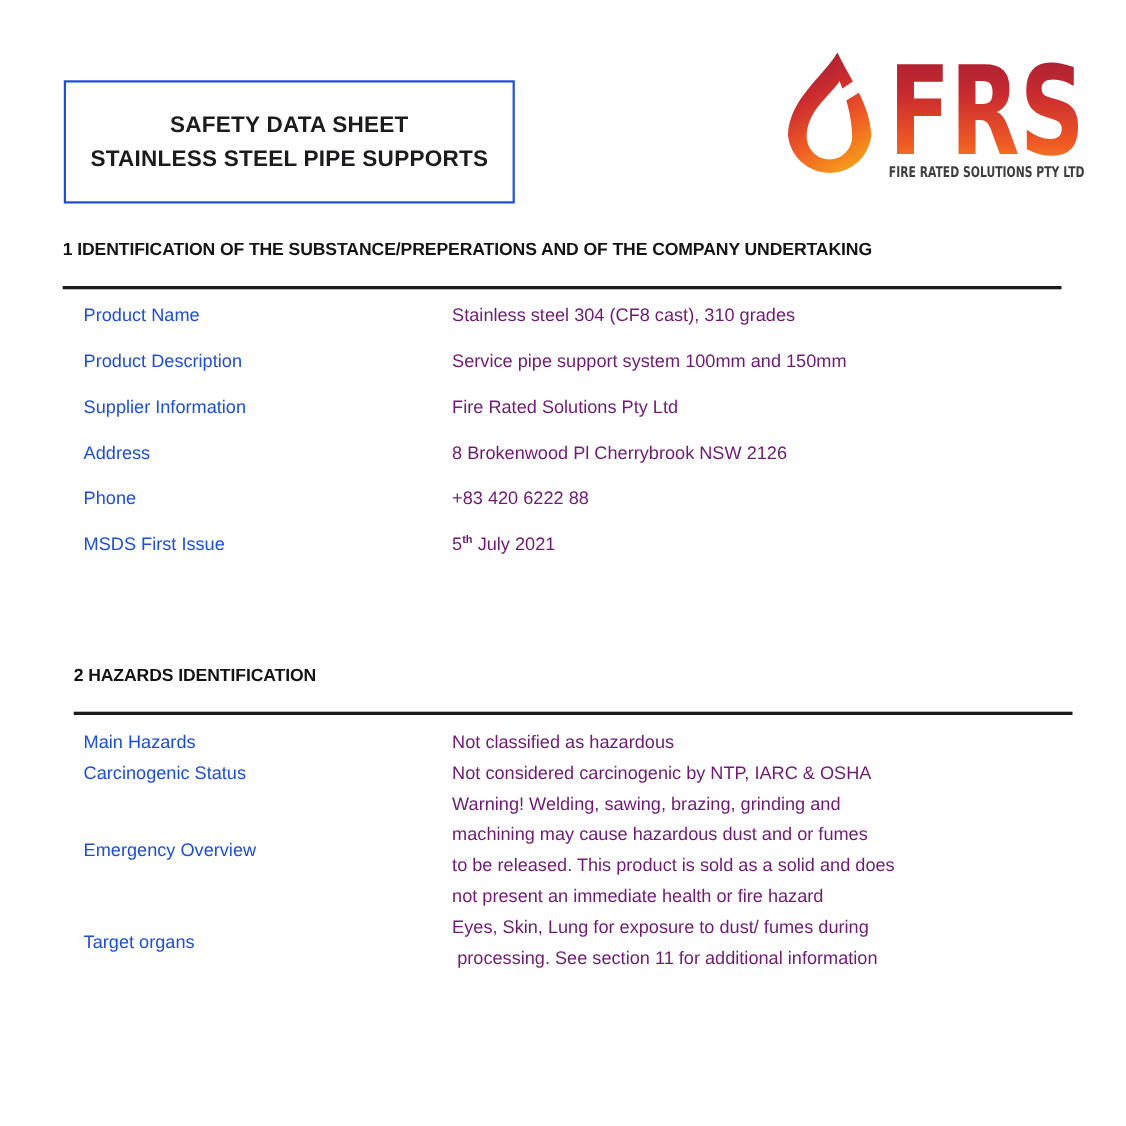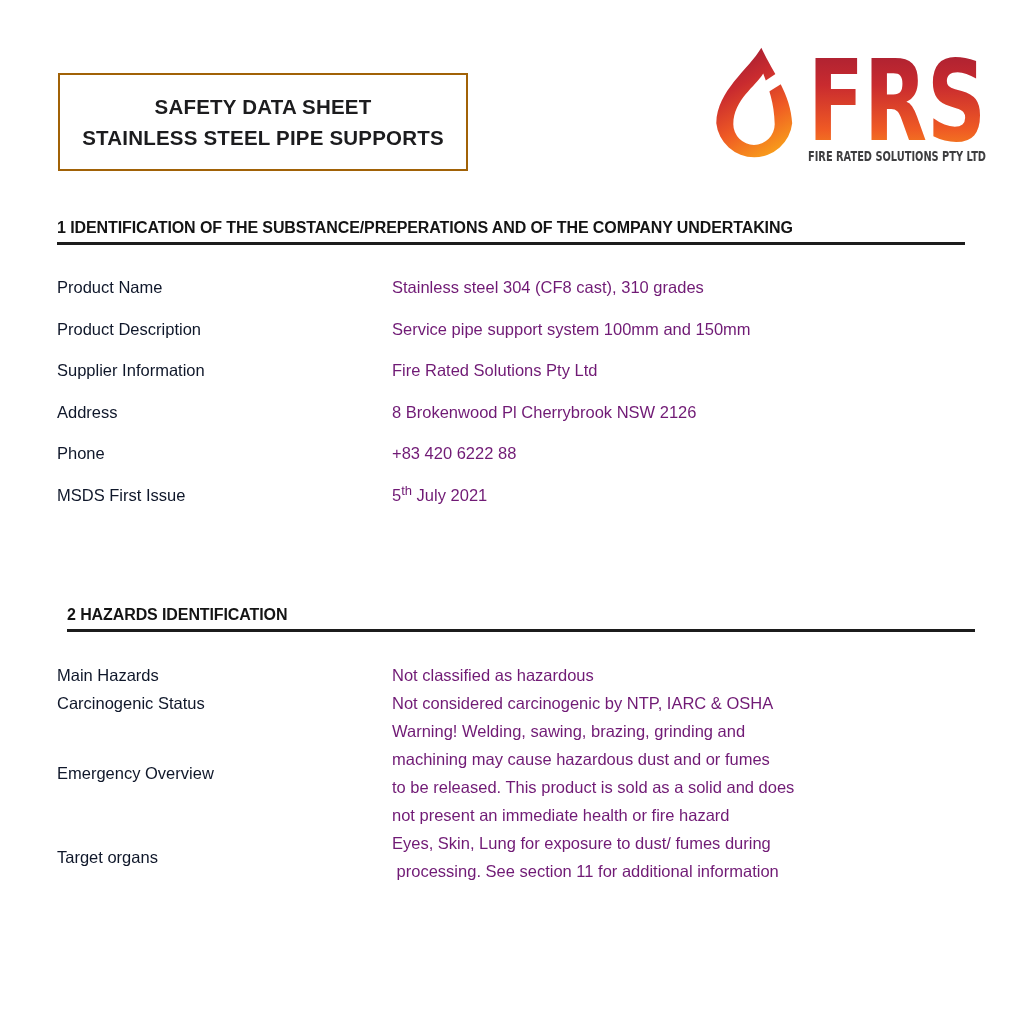--- a/index.html
+++ b/index.html
@@ -7,54 +7,54 @@
   body {
     position:relative;
     background:#ffffff;
     font-family:"Liberation Sans", sans-serif;
     color:#1b1b1b;
     overflow:hidden;
   }
 
   
   .title-box{
-    position:absolute; left:58px; top:73px; width:410px; height:98px;
-    border:2px solid #a16207;
+    position:absolute; left:58px; top:73px; width:410px; height:112px;
+    border:2px solid #1d4ed8;
     display:flex; flex-direction:column; align-items:center; justify-content:center;
     gap:3px; text-align:center;
   }
   .title-line{
     font-weight:700; font-size:20.5px; line-height:28px; color:#1c1c1e;
     letter-spacing:.2px; white-space:nowrap;
   }
   .logo{ position:absolute; left:708px; top:44px; width:278px; height:126px; }
   .logo svg{ display:block; width:278px; height:126px; }
 
   
   .section-heading{
     position:absolute; left:57px; width:908px;
     font-weight:700; font-size:16px; line-height:20px; color:#141414;
     letter-spacing:-0.1px;
-    padding-bottom:4px;
+    padding-bottom:22px;
     border-bottom:3.5px solid #1c1c1c;
     white-space:nowrap;
   }
   #s1-heading{ top:218px; }
   #s2-heading{ top:605px;margin-left:10px; }
 
   
   .rows{ position:absolute; left:57px; width:908px; font-size:16.5px; }
   #s1-rows{ top:276px; }
   #s1-rows .row{ display:flex; align-items:flex-start; height:41.6px; line-height:22px; }
   #s2-rows{ top:661px; line-height:28px; }
   #s2-rows .row{ display:flex; align-items:center; }
-  .row .label{ width:335px; flex:0 0 335px; color:#0f172a; }
+  .row .label{ width:335px; flex:0 0 335px; color:#1d4ed8;margin-left:19px; }
   .row .value{ flex:1; color:#701a75; }
   .value-multi{ white-space:pre-wrap; }
-  sup{ font-size:13px; vertical-align:super; line-height:0; }
+  sup{ font-size:10px; vertical-align:super; line-height:0;font-weight:bold; }
 </style>
 </head>
 <body>
 
 <div class="title-box">
   <div class="title-line">SAFETY DATA SHEET</div>
   <div class="title-line">STAINLESS STEEL PIPE SUPPORTS</div>
 </div>
 
 <div class="logo">

